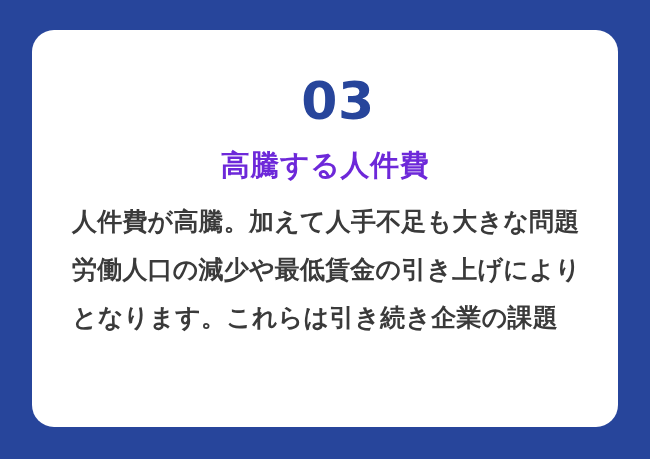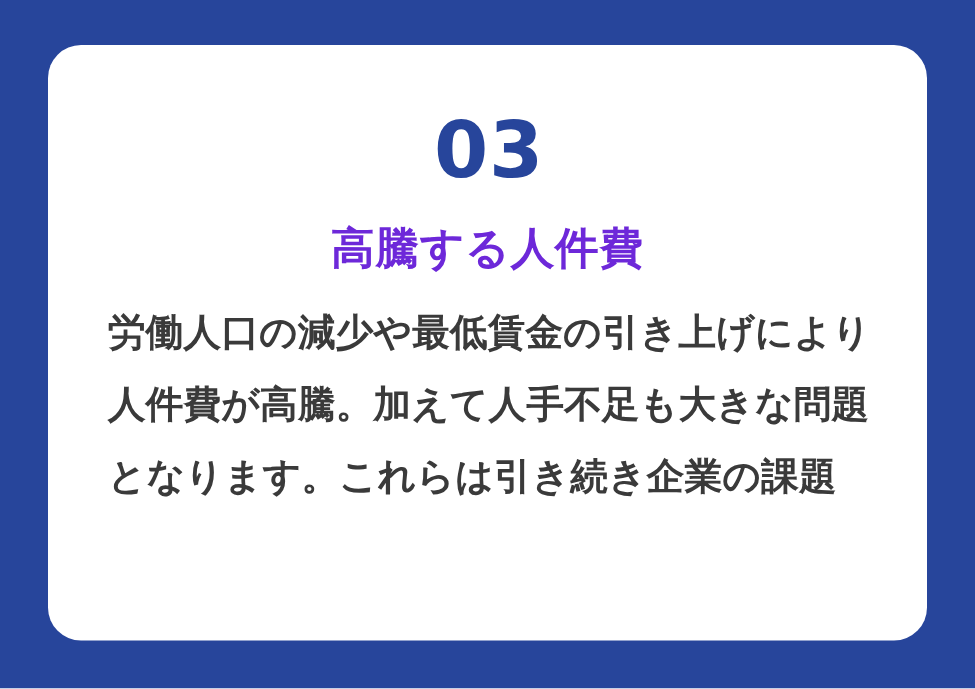--- a/index.html
+++ b/index.html
@@ -46,20 +46,21 @@
     left: 0;
     top: 45px;
     width: 588px;
     text-align: center;
     font-size: 52px;
     line-height: 52px;
     font-weight: bold;
     color: #27459b;
     letter-spacing: 0.5px;
     font-family: "DejaVu Sans", "Liberation Sans", sans-serif;
+    padding-left: 12px;
   }
 
   .step-title {
     position: absolute;
     left: 0;
     top: 118px;
     width: 586px;
     text-align: center;
     font-size: 29px;
     line-height: 34px;
@@ -92,20 +93,20 @@
 
 <div id="slide">
   <div id="card">
     <div id="card-inner">
 
       <div class="step-number">03</div>
 
       <div class="step-title">高騰する人件費</div>
 
       <div class="body-block">
+        <div class="body-line">人件費が高騰。加えて人手不足も大きな問題</div>
         <div class="body-line">労働人口の減少や最低賃金の引き上げにより</div>
-        <div class="body-line">人件費が高騰。加えて人手不足も大きな問題</div>
         <div class="body-line">となります。これらは引き続き企業の課題</div>
       </div>
 
     </div>
   </div>
 </div>
 
 </body></html>

